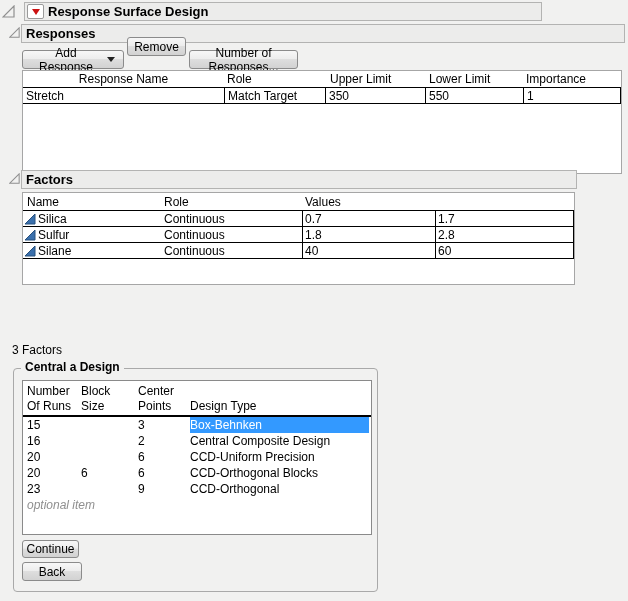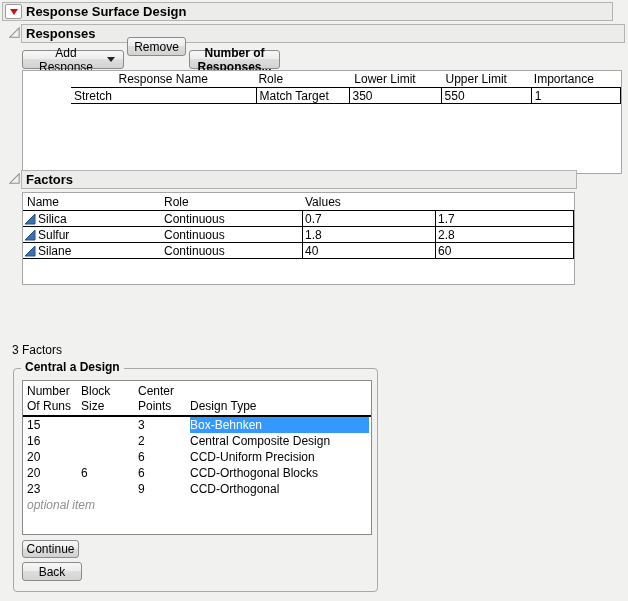--- a/index.html
+++ b/index.html
@@ -113,21 +113,21 @@
   .optional{font-style:italic;color:#8f8f8f;}
 </style>
 </head>
 <body>
 
 <span class="abs" style="left:2px;top:5px;">
   <svg class="disclosure" viewBox="0 0 13 13">
       <polygon points="12,1 12,12 1,12" fill="none" stroke="#8f8f8f" stroke-width="1.2"></polygon>
     </svg>
 </span>
-<div class="abs strip" style="left:2px;top:2px;width:611px;">
+<div class="abs strip" style="left:24px;top:2px;width:518px;">
   <span class="red-menu-btn">
     <span class="red-tri"></span>
   </span>
   <span class="strip-title">Response Surface Design</span>
 </div>
 
 <span class="abs" style="left:9px;top:27px;">
   <svg class="disclosure" style="width:11px;height:11px" viewBox="0 0 13 13">
       <polygon points="12,1 12,12 1,12" fill="none" stroke="#8f8f8f" stroke-width="1.2"></polygon>
     </svg>
@@ -136,30 +136,30 @@
   <span class="strip-title" style="margin-left:4px;">Responses</span>
 </div>
 
 <button class="abs btn" style="left:22px;top:50px;width:102px;text-align:center;">
   <span>Add Response</span>
   <span class="dd-arrow"></span>
 </button>
 <button class="abs btn" style="left:127px;top:37px;width:59px;">
   <span>Remove</span>
 </button>
-<button class="abs btn" style="left:189px;top:50px;width:91px;font-weight:bold;">
+<button class="abs btn" style="left:189px;top:50px;width:109px;">
   <span>Number of Responses...</span>
 </button>
 
-<div class="abs panel-table" style="left:22px;top:70px;width:600px;height:104px;padding-left:48px;">
+<div class="abs panel-table" style="left:22px;top:70px;width:600px;height:104px;">
   <div class="t-headrow" style="height:17px;">
     <span class="cell r-name hdr-center">Response Name</span>
     <span class="cell r-goal noborder pl3">Role</span>
+    <span class="cell r-upper noborder" style="padding-left:5px;">Upper Limit</span>
     <span class="cell r-lower noborder" style="padding-left:6px;">Lower Limit</span>
-    <span class="cell r-upper noborder" style="padding-left:5px;">Upper Limit</span>
     <span class="cell r-imp noborder pl3">Importance</span>
   </div>
   <div class="t-row" style="height:16px;">
     <span class="cell r-name pl3">Stretch</span>
     <span class="cell r-goal pl3">Match Target</span>
     <span class="cell r-lower pl3">350</span>
     <span class="cell r-upper pl3">550</span>
     <span class="cell r-imp pl3">1</span>
   </div>
 </div>

